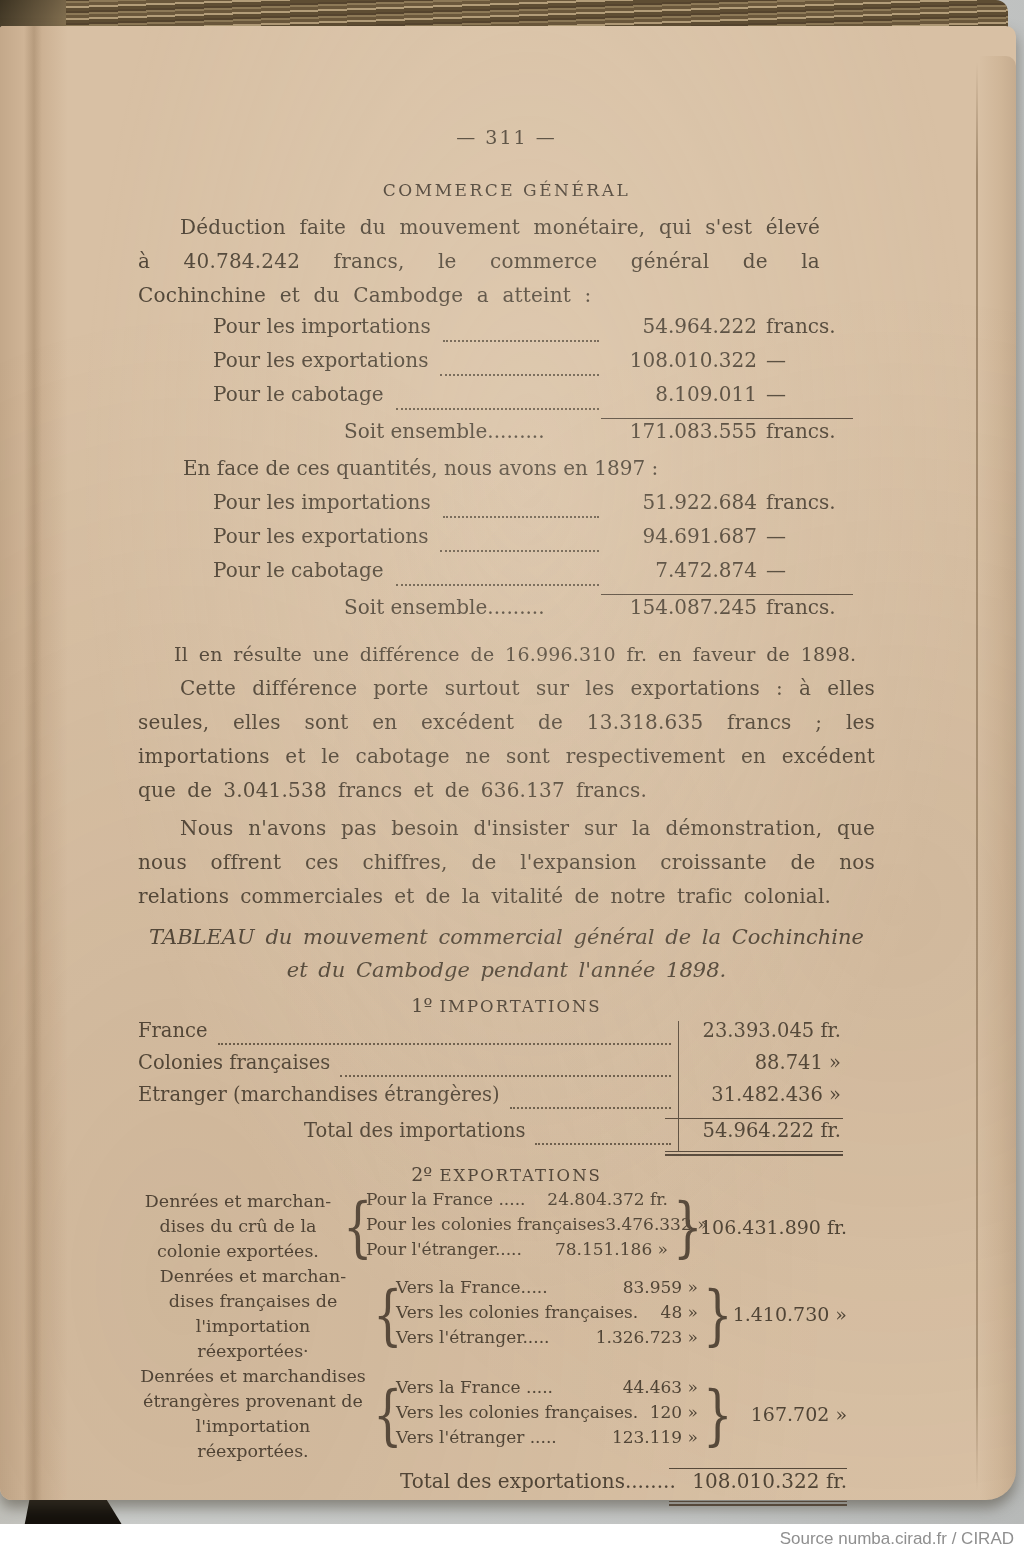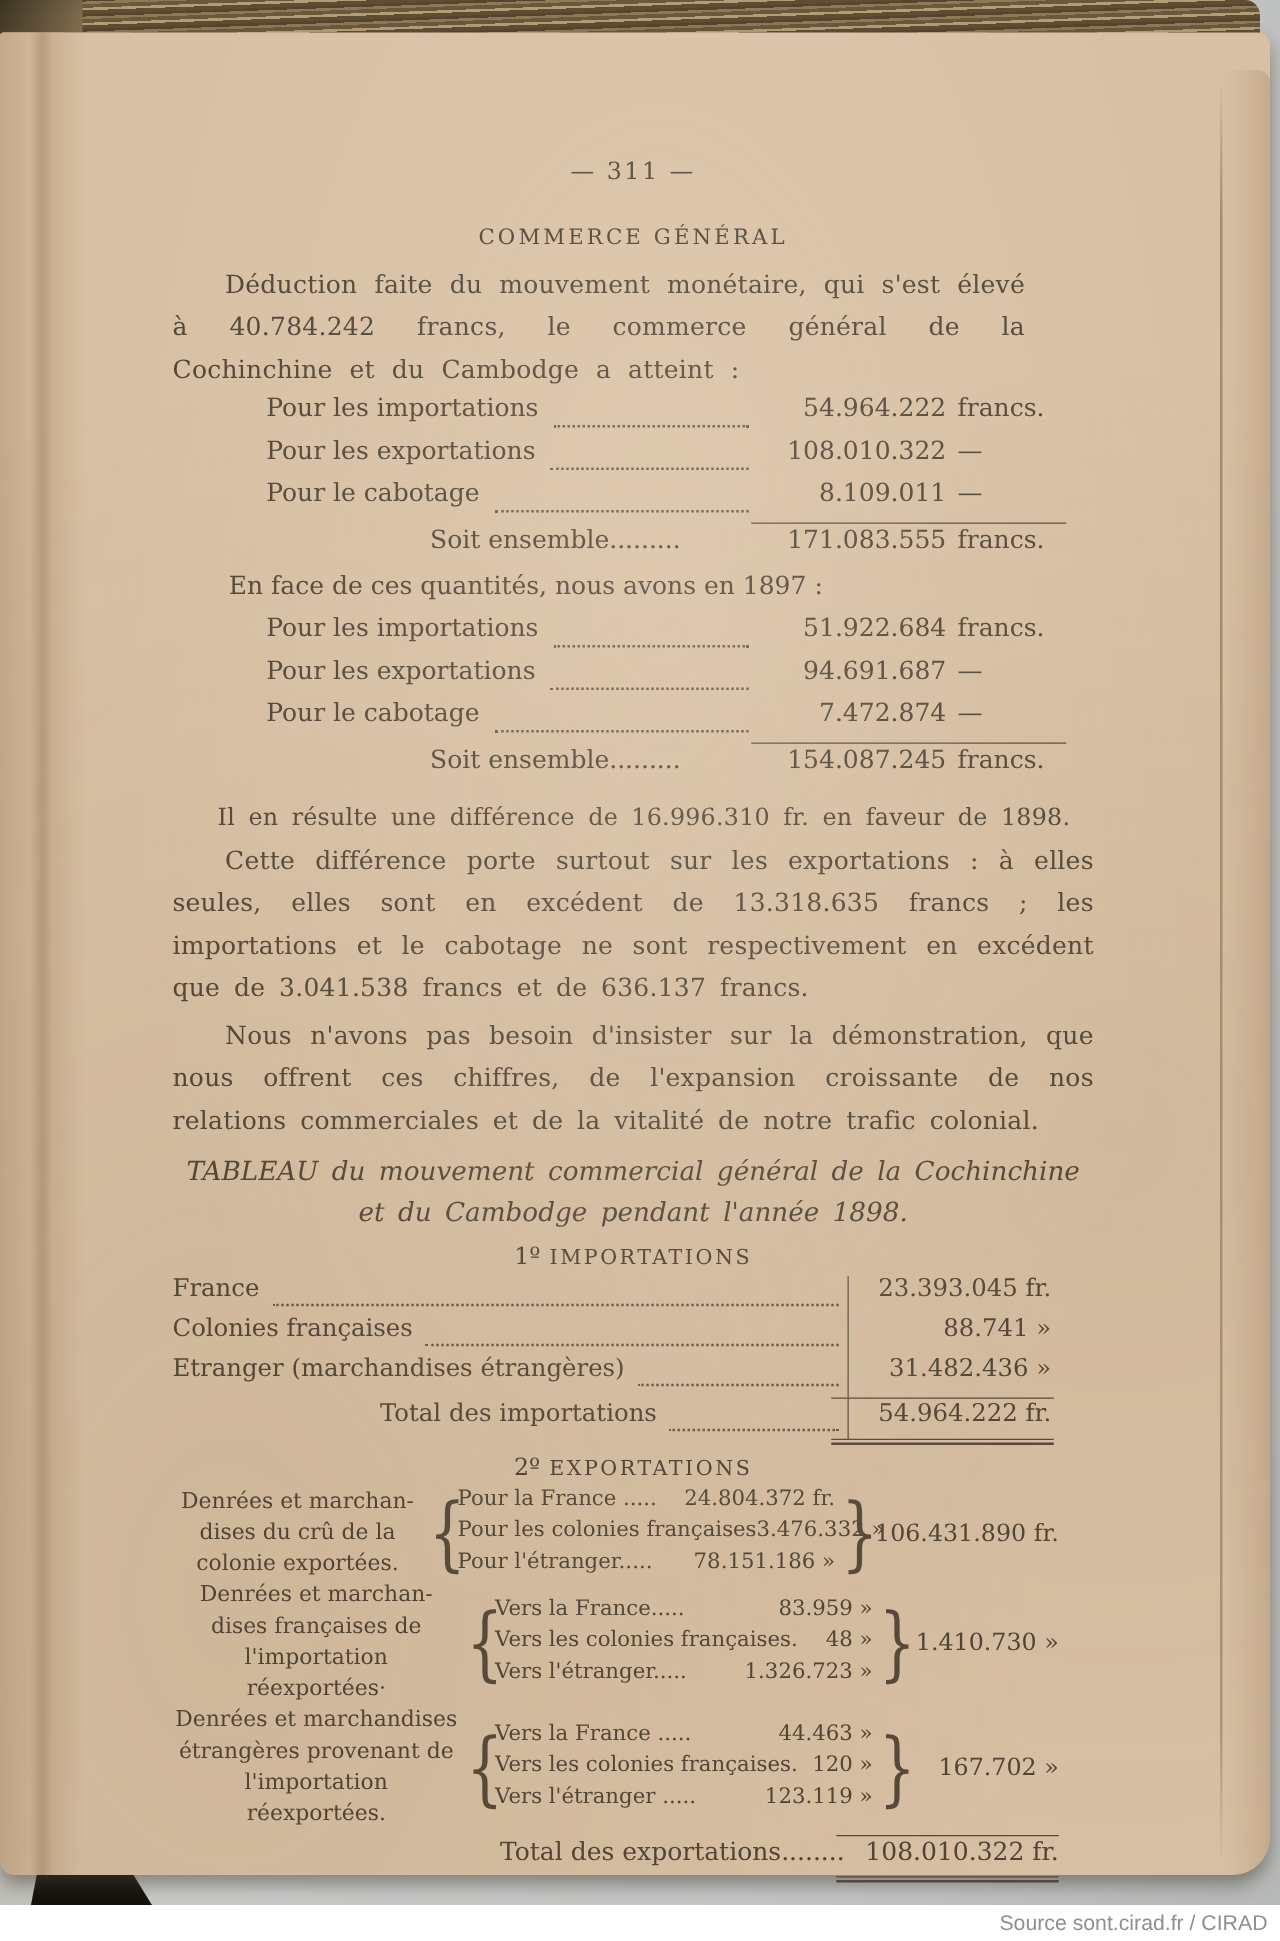--- a/index.html
+++ b/index.html
@@ -350,14 +350,14 @@
         <span class="exp-total-label">Total des exportations........</span>
         <span class="exp-total-val">108.010.322 fr.</span>
       </div>
       <div class="exp-rule-dbl"></div>
 
     </div>
   </div>
 </div>
 
 <div class="footer-bar">
-  <span>Source sont.cirad.fr / CIRAD</span>
+  <span>Source numba.cirad.fr / CIRAD</span>
 </div>
 
 </body></html>

